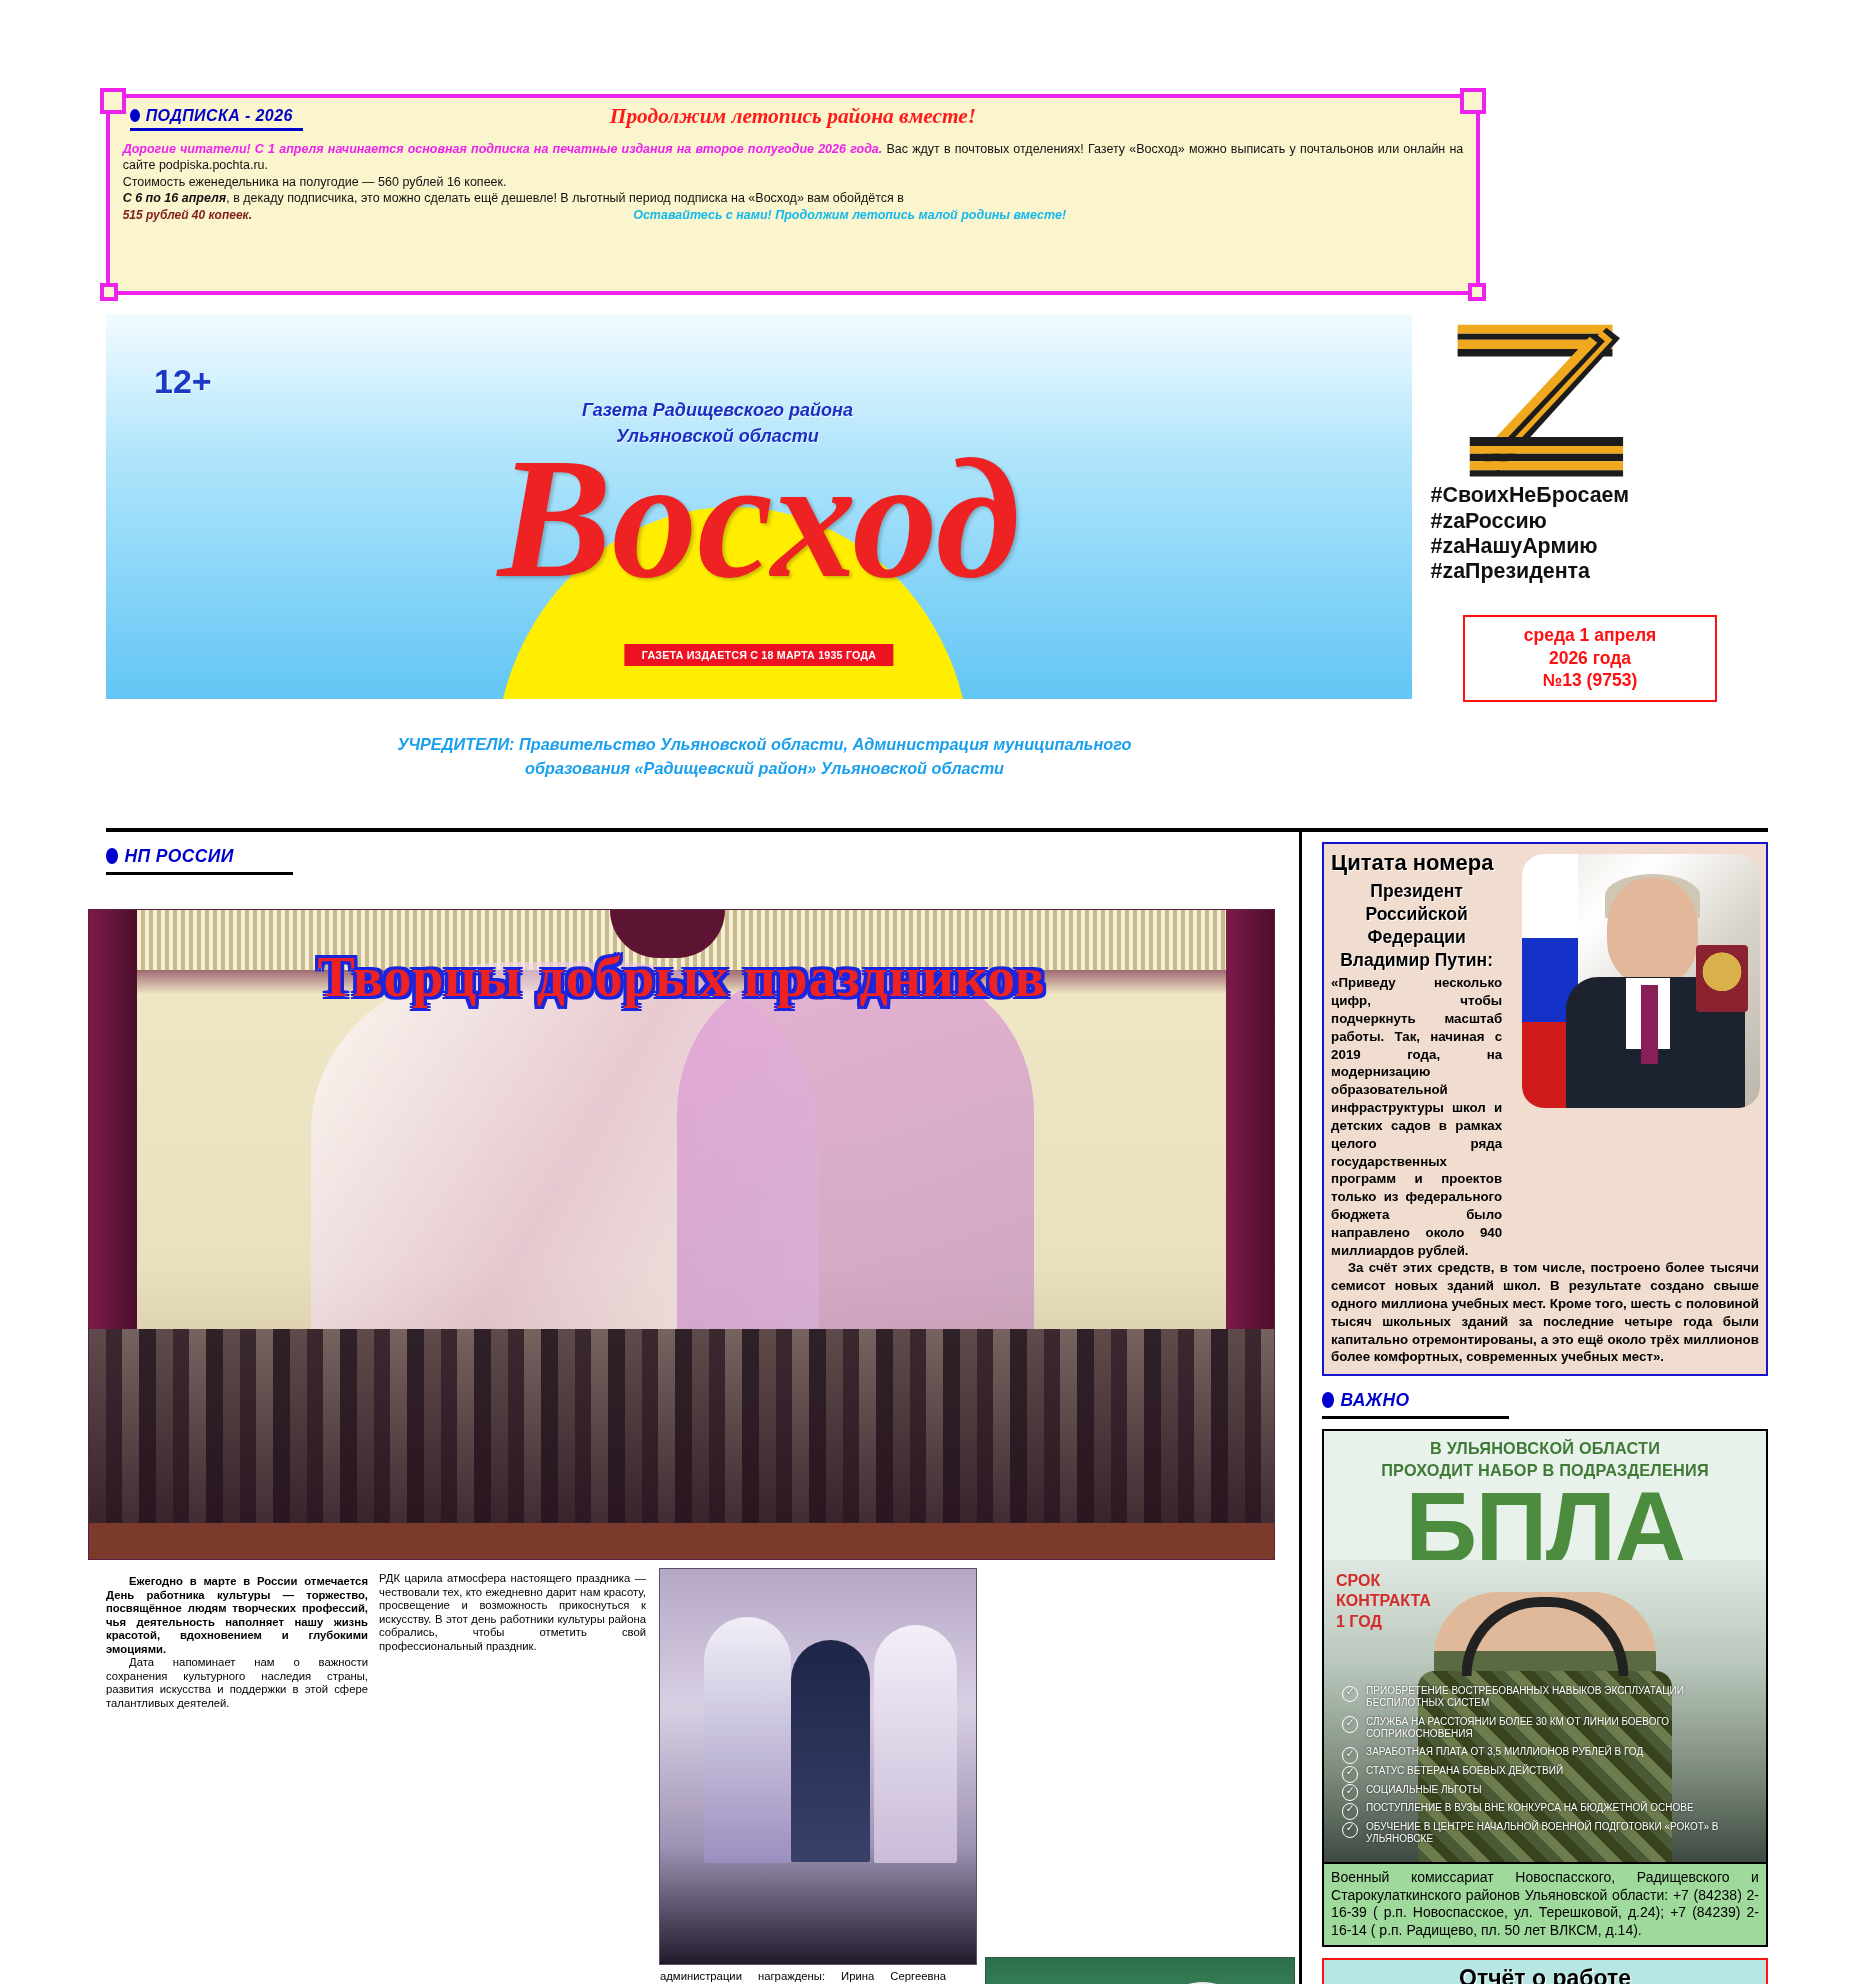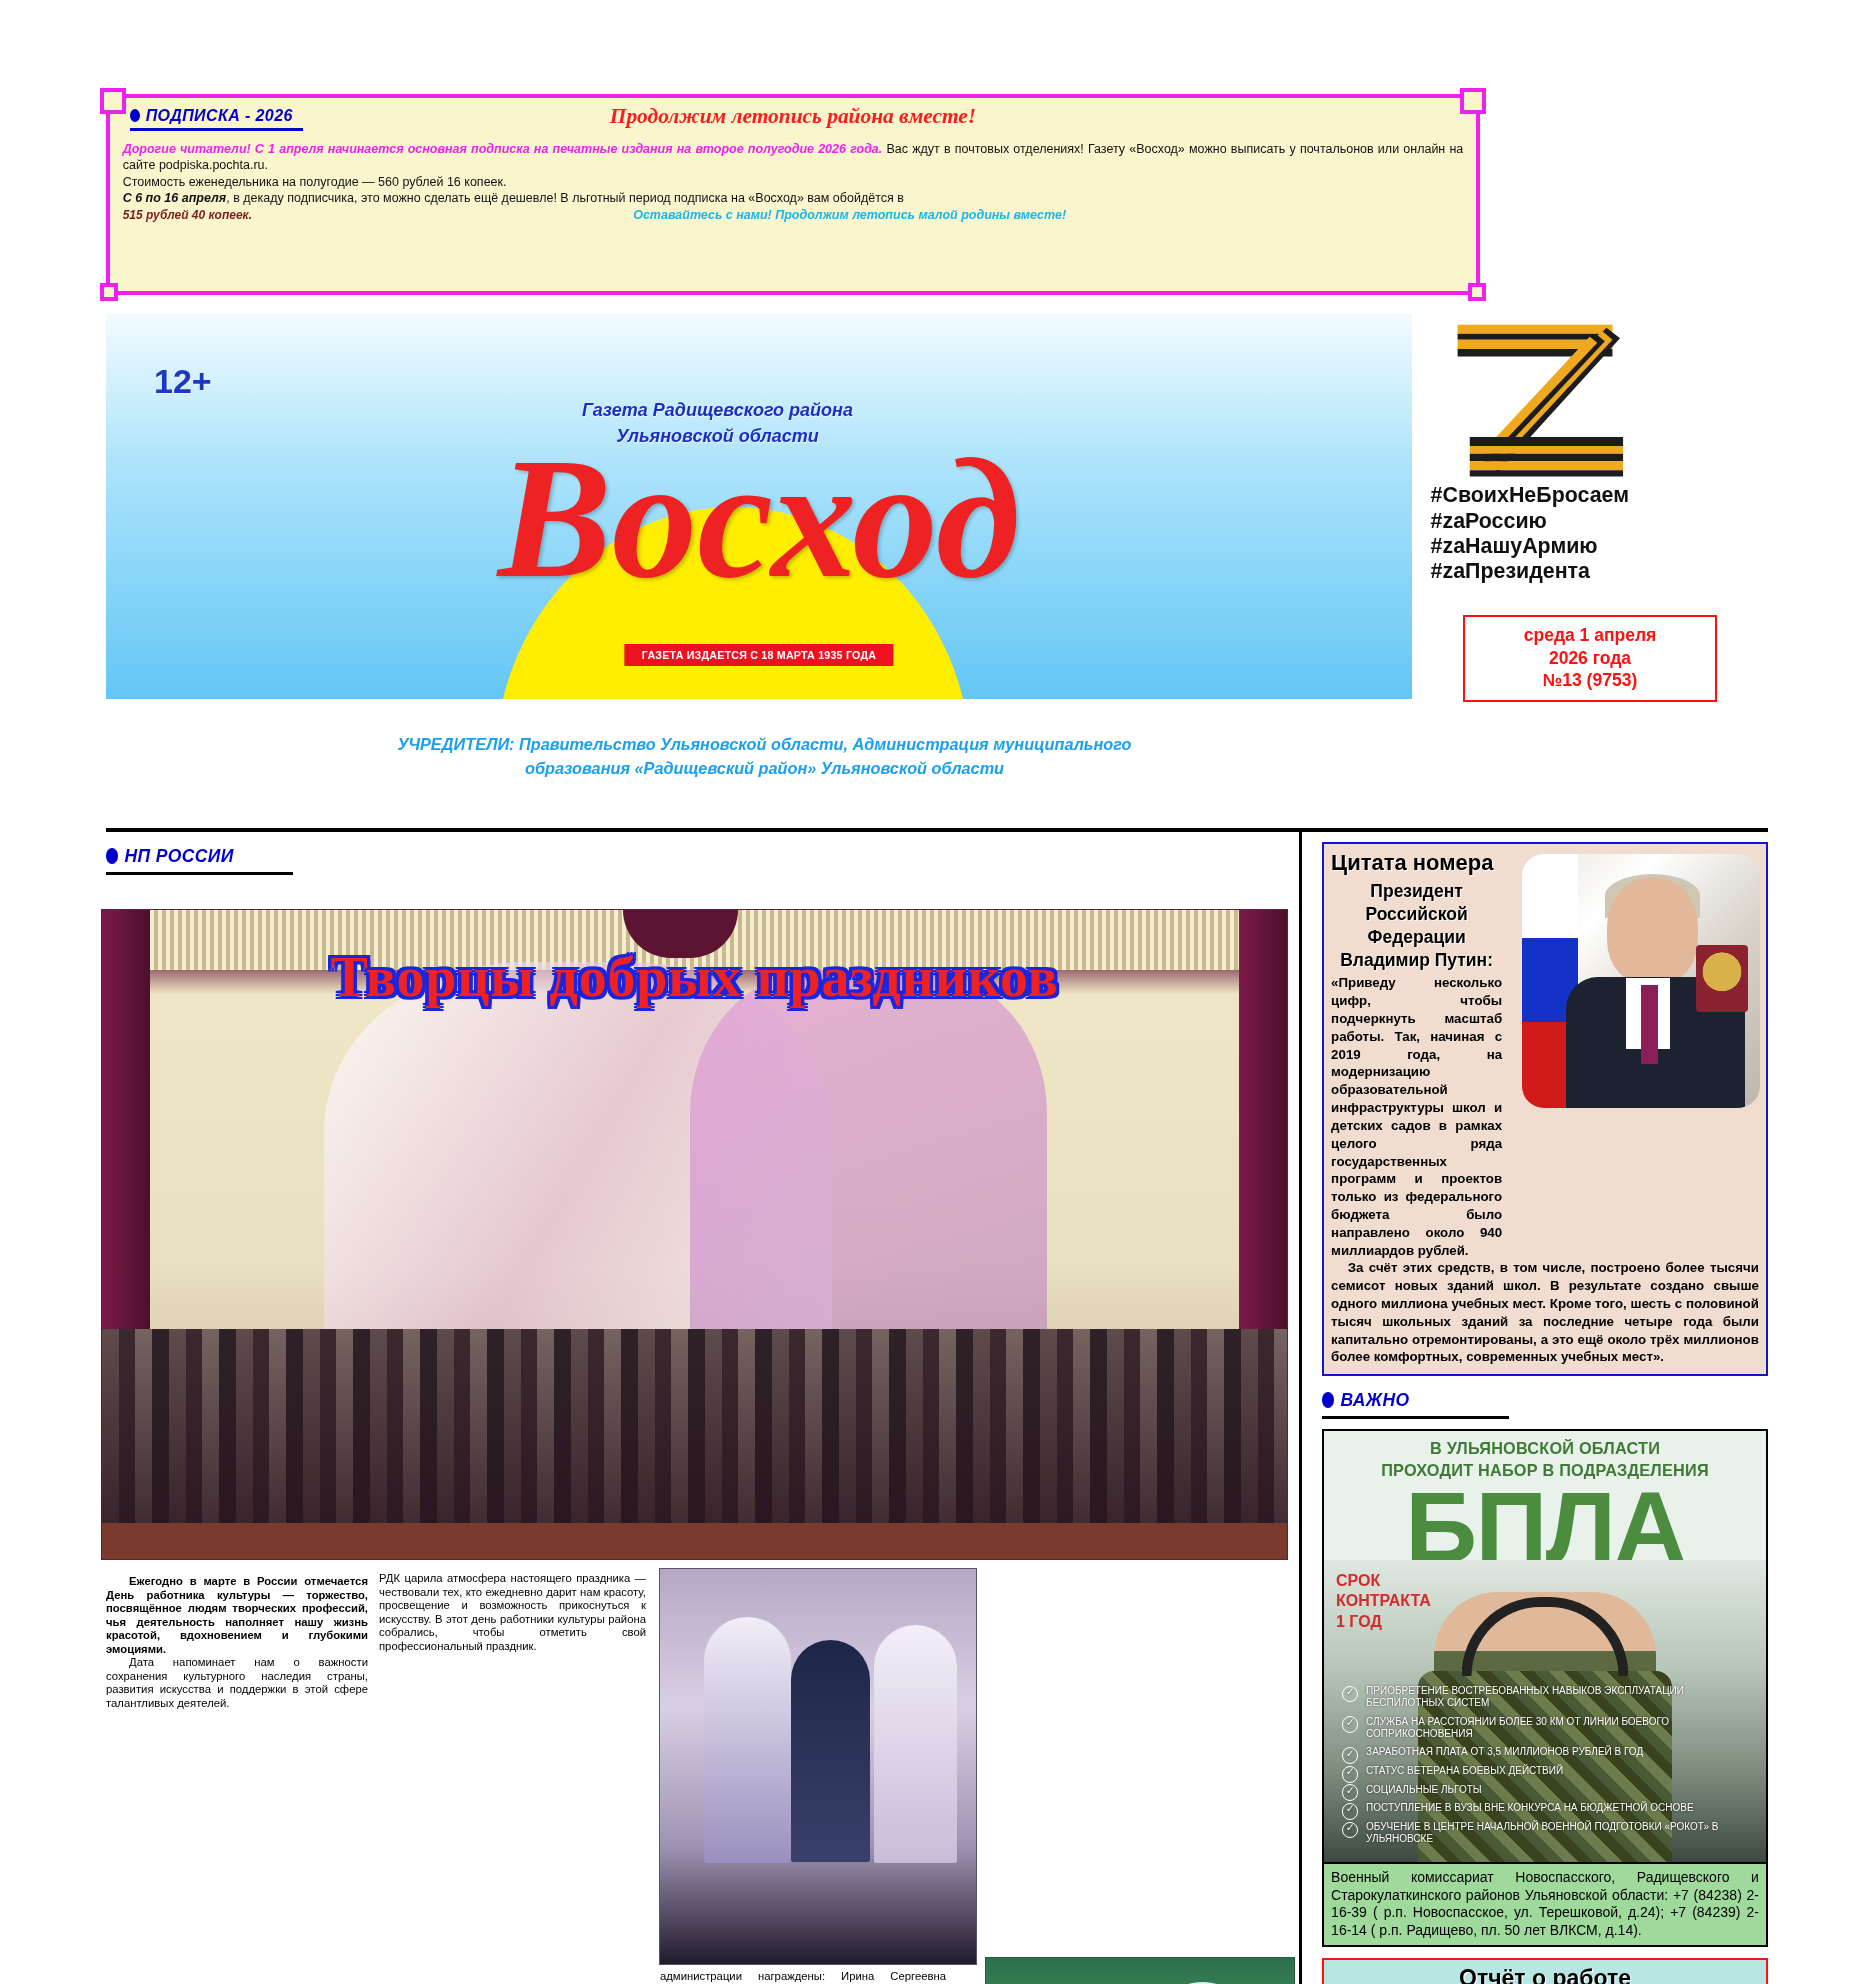--- a/index.html
+++ b/index.html
@@ -124,21 +124,21 @@
     letter-spacing:0.4px; white-space:nowrap;
   }
   .seclabel .dot{
     display:inline-block; width:12px; height:16px; border-radius:50%;
     background:#0000cc; vertical-align:-2px; margin-right:6.4px;
   }
   .seclabel .ul{ display:block; height:3.6px; background:#000; margin-top:4.8px; }
 
   
   .hero{
-    position:absolute; left:101px; top:909px; width:1187px; height:651px;
+    position:absolute; left:88px; top:909px; width:1187px; height:651px;
     background:linear-gradient(180deg,#4b1530 0%,#6d1f40 7%,#efe6c5 13%,#e9e0bf 55%,#cfc0a0 78%,#5b2a2f 100%);
     overflow:hidden; border:0.8px solid #5a2040;
   }
   .hero .curtain-l,.hero .curtain-r{
     position:absolute; top:0; bottom:0; width:48px;
     background:linear-gradient(90deg,#7d1a4a,#4c0f2c);
   }
   .hero .curtain-l{ left:0; } .hero .curtain-r{ right:0; }
   .hero .valance{
     position:absolute; left:0; right:0; top:0; height:60px;

